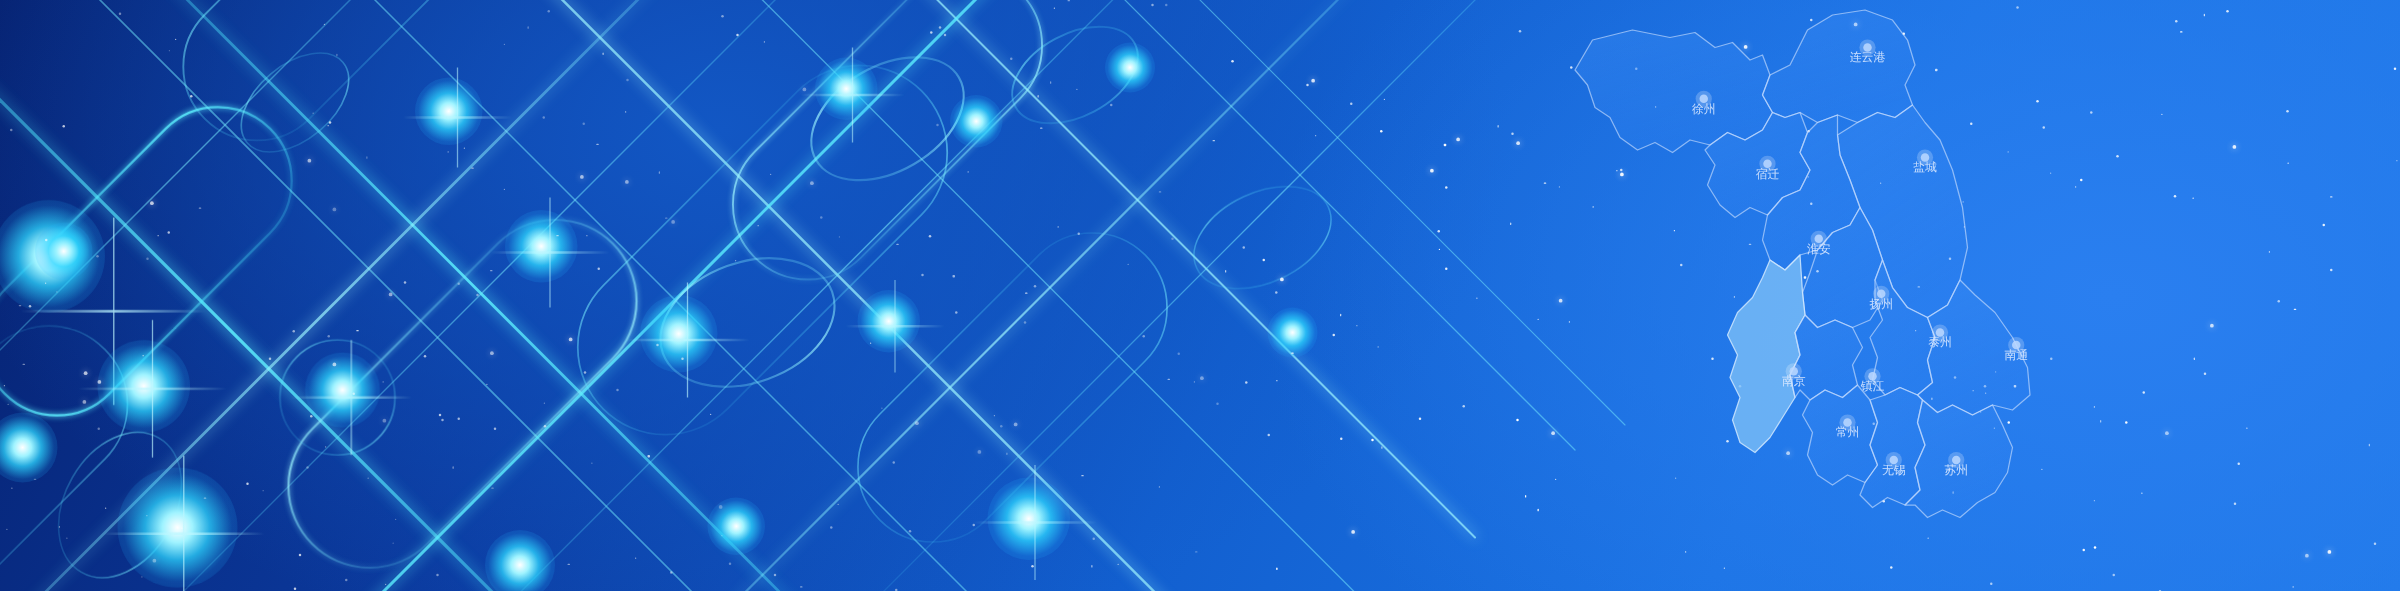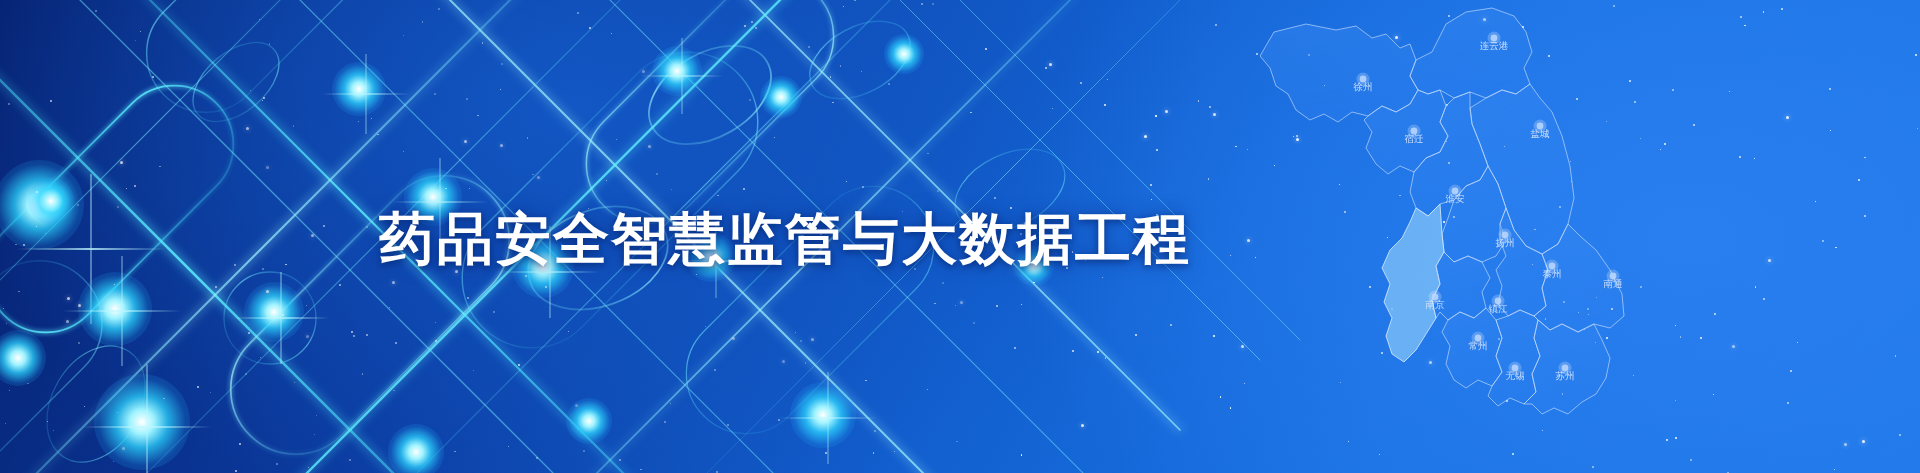--- a/index.html
+++ b/index.html
@@ -674,16 +674,15 @@
           <g>
             <circle cx="455" cy="374" r="6.5" fill="#ffffff" opacity=".22"></circle>
             <circle cx="455" cy="374" r="3.4" class="city-dot"></circle>
             <text x="455" y="385" class="city-label">苏州</text>
           </g>
         </g>
     </svg>
   </div>
 
   <div class="headline-block">
-    <h1 class="headline">药品安全智慧监管与大数据工程</h1>
   </div>
 
 </div>
 
 </body></html>

